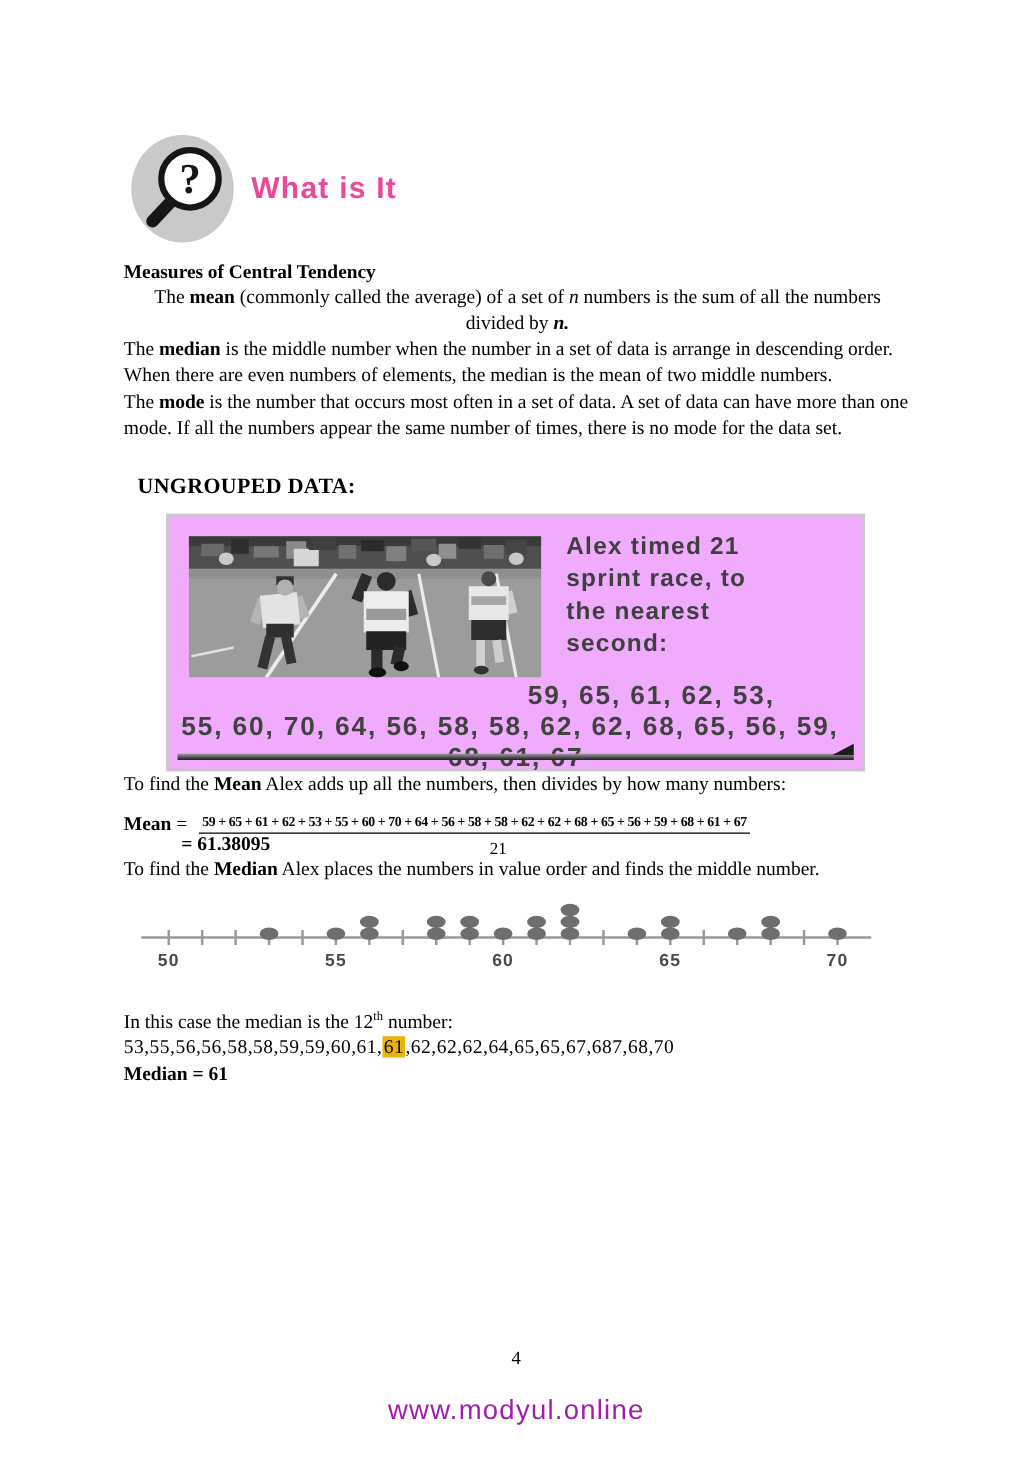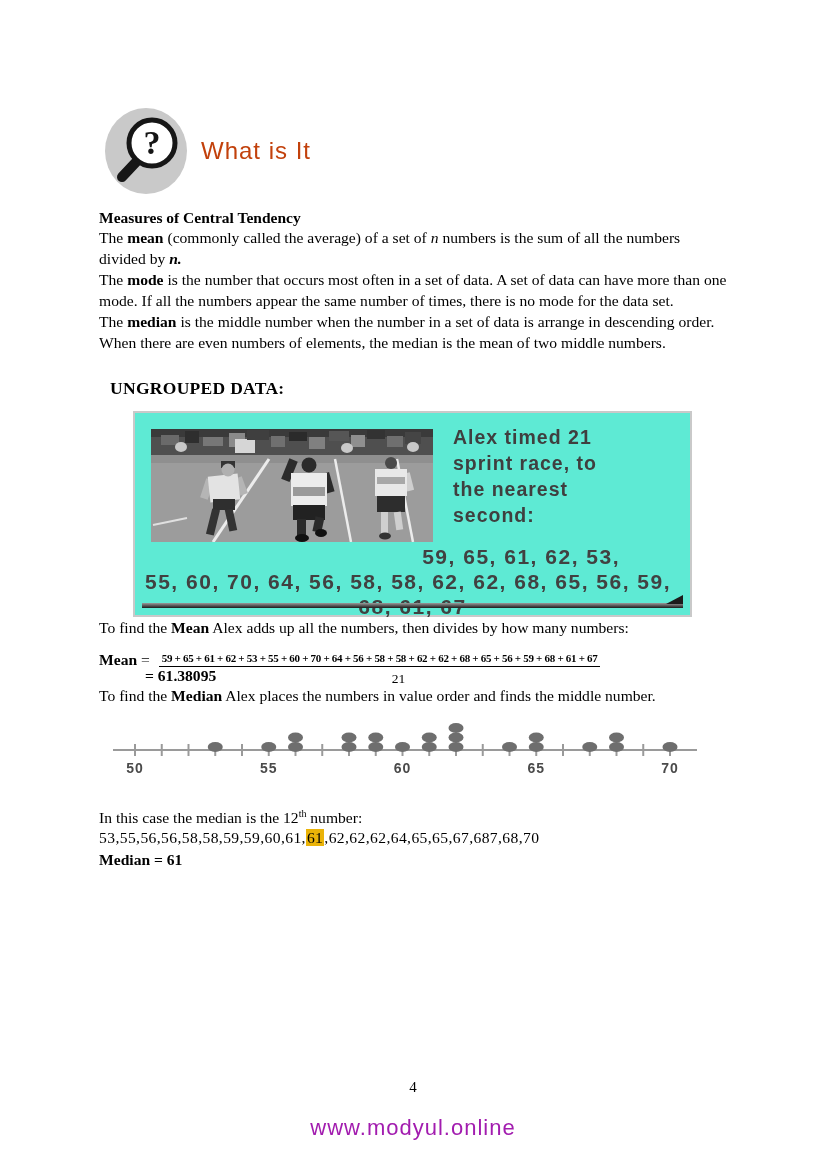--- a/index.html
+++ b/index.html
@@ -4,31 +4,31 @@
 <style>
   * { margin:0; padding:0; box-sizing:border-box; }
   html,body { background:#ffffff; }
   .page {
     position:relative; width:826px; height:1169px; background:#fff;
     font-family:"Liberation Serif", serif; color:#000; overflow:hidden;
   }
   
   .wi-header { position:absolute; left:104px; top:107px; display:flex; align-items:center; gap:13px; }
   .wi-icon { width:84px; height:88px; display:block; }
-  .wi-title { font-family:"Liberation Sans", sans-serif; font-weight:normal; font-size:24px; letter-spacing:1px; color:#c2410c; }
+  .wi-title { font-family:"Liberation Sans", sans-serif; font-weight:bold; font-size:24px; letter-spacing:1px; color:#ec4899; }
   
   .content { position:absolute; left:99px; top:209px; width:630px; }
   .section-title { font-size:15.5px; font-weight:bold; }
   p.body-par { font-size:15.6px; line-height:21px; margin-top:0; }
-  .par-mean   { margin-top:27px; }
+  .par-mean   { margin-top:27px;text-align:center; }
   .par-median { margin-top:25px; }
   .par-mode   { margin-top:12px; }
   .ungrouped-heading { margin:25px 0 0 11px; font-size:17.5px; font-weight:bold; letter-spacing:0.3px; }
   
-  .card { position:relative; margin:12px 0 0 34px; width:559px; height:206px; border:2px solid #c9c9c9; background:#5eead4; }
+  .card { position:relative; margin:12px 0 0 34px; width:559px; height:206px; border:2px solid #c9c9c9; background:#f0abfc; }
   .card-photo { position:absolute; left:16px; top:16px; width:282px; height:113px; display:block; }
   .card-caption { position:absolute; left:318px; top:11px; width:230px;
     font-family:"Liberation Sans", sans-serif; font-weight:bold; font-size:19.5px; line-height:26px;
     color:#3f3f3f; letter-spacing:1px; }
   .card-numbers { position:absolute; left:10px; right:10px; top:131px;
     font-family:Liberation Sans, sans-serif; font-weight:bold; font-size:21px; line-height:25px;
     color:#414141; letter-spacing:1.5px; }
   .card-numbers .ln1 { text-align:right; padding-right:60px; }
   .card-numbers .ln2 { text-align:left; }
   .card-numbers .ln3 { text-align:center; }
@@ -72,23 +72,23 @@
     </svg>
     <div class="wi-title">What is It</div>
   </div>
 
   <div class="content">
 
     <div class="section-title">Measures of Central Tendency</div>
 
     <p class="body-par par-mean"><span>The </span><b>mean</b><span> (commonly called the average) of a set of </span><i>n</i><span> numbers is the sum of all the numbers divided by </span><b><i>n.</i></b></p>
 
+    <p class="body-par par-median"><span>The </span><b>median</b><span> is the middle number when the number in a set of data is arrange in descending order. When there are even numbers of elements, the median is the mean of two middle numbers.</span></p>
+
     <p class="body-par par-mode"><span>The </span><b>mode</b><span> is the number that occurs most often in a set of data. A set of data can have more than one mode. If all the numbers appear the same number of times, there is no mode for the data set.</span></p>
-
-    <p class="body-par par-median"><span>The </span><b>median</b><span> is the middle number when the number in a set of data is arrange in descending order. When there are even numbers of elements, the median is the mean of two middle numbers.</span></p>
 
     <div class="ungrouped-heading">UNGROUPED DATA:</div>
 
     <div class="card">
       <svg class="card-photo" viewBox="0 0 282 113" preserveAspectRatio="none" aria-hidden="true">
         <rect x="0" y="0" width="282" height="113" fill="#9c9c9c"></rect>
         <rect x="0" y="26" width="282" height="8" fill="#8f8f8f"></rect>
 
         <rect x="0" y="0" width="282" height="26" fill="#4f4f4f"></rect>
         <rect x="0" y="0" width="282" height="8" fill="#3a3a3a"></rect>

